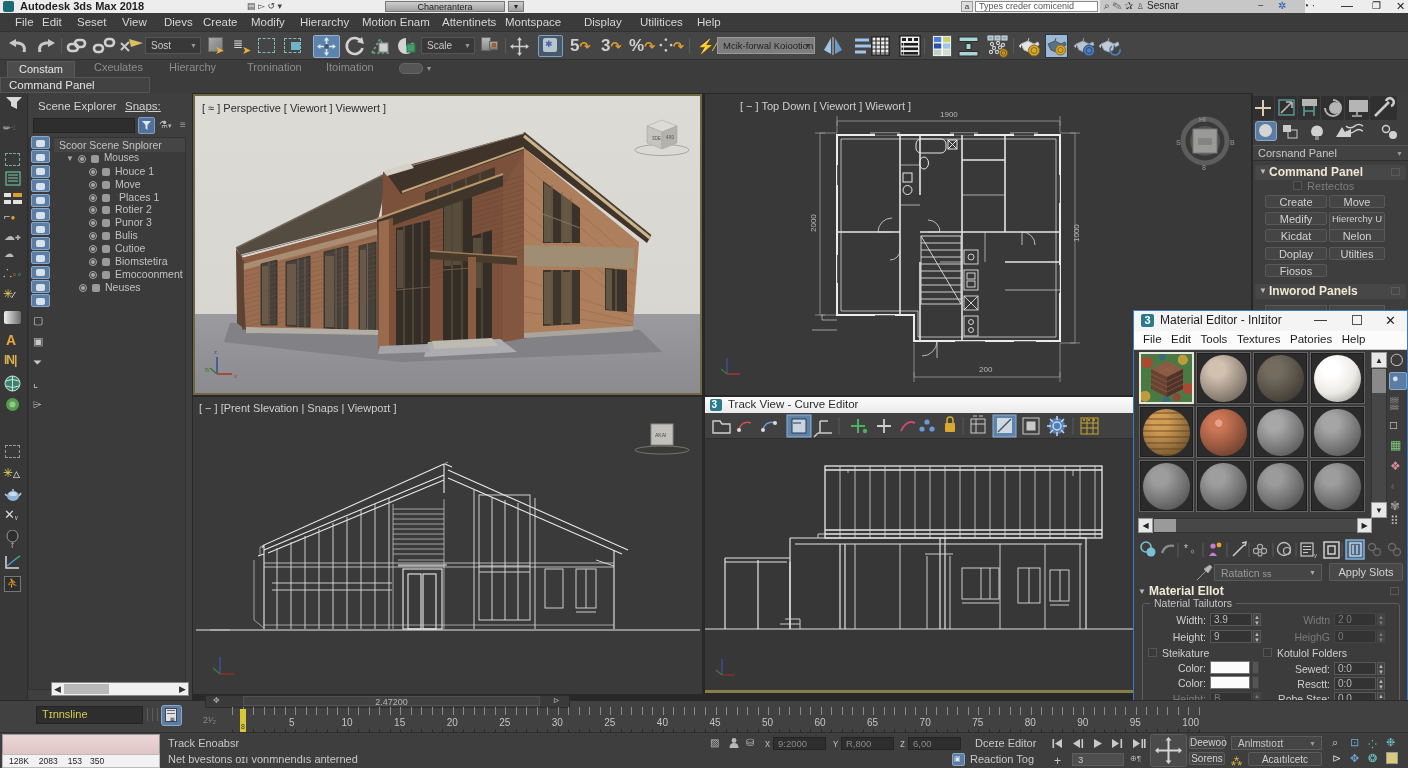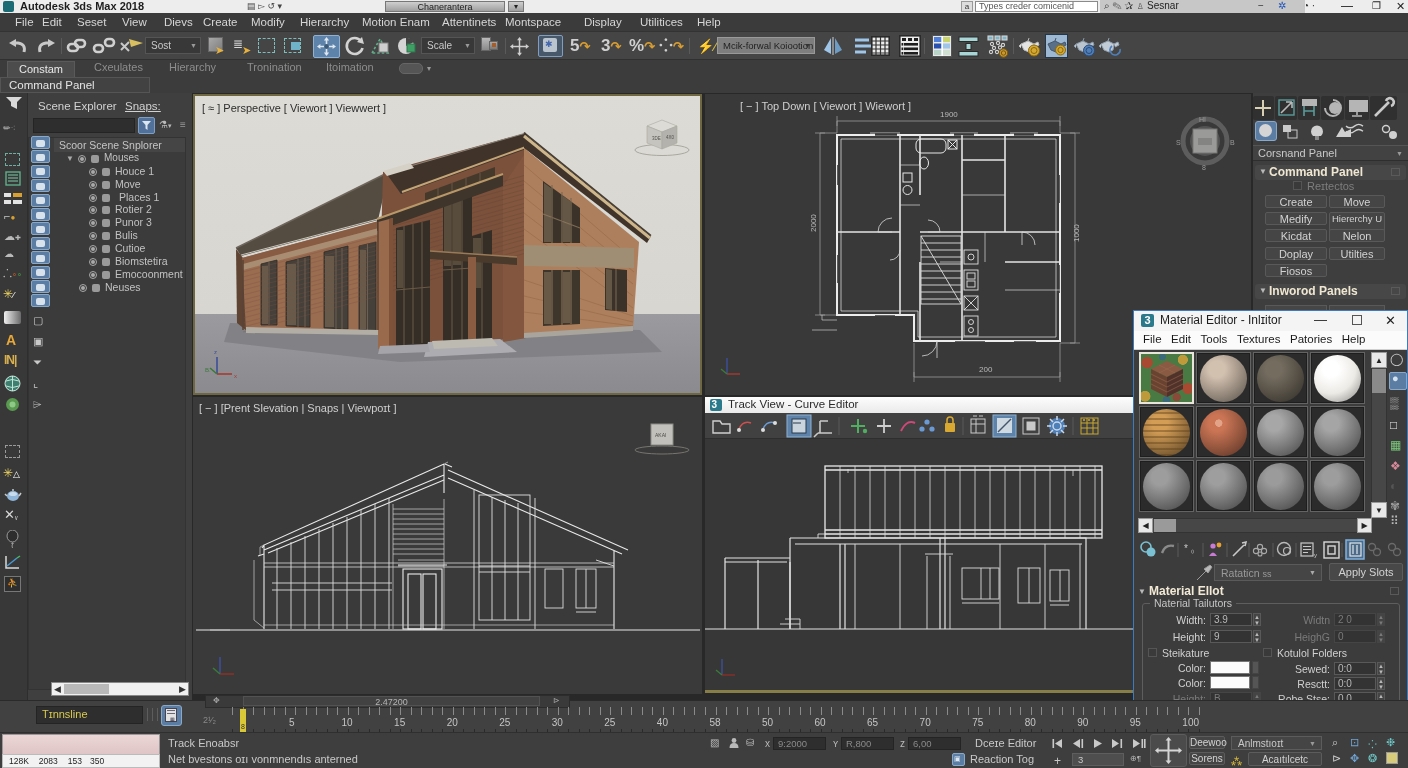--- a/index.html
+++ b/index.html
@@ -1132,21 +1132,21 @@
   <div class="abs" style="left:203px;top:14px;color:#8a8a8a;font-size:9px;">2¹⁄₂</div>
   <div id="ruler">
         <div class="abs" style="left:289px;top:16px;width:20px;color:#c5c5c5;font-size:10px;">5</div>
         <div class="abs" style="left:341.55px;top:16px;width:20px;color:#c5c5c5;font-size:10px;">10</div>
         <div class="abs" style="left:394.1px;top:16px;width:20px;color:#c5c5c5;font-size:10px;">15</div>
         <div class="abs" style="left:446.65px;top:16px;width:20px;color:#c5c5c5;font-size:10px;">20</div>
         <div class="abs" style="left:499.2px;top:16px;width:20px;color:#c5c5c5;font-size:10px;">25</div>
         <div class="abs" style="left:551.75px;top:16px;width:20px;color:#c5c5c5;font-size:10px;">30</div>
         <div class="abs" style="left:604.3px;top:16px;width:20px;color:#c5c5c5;font-size:10px;">25</div>
         <div class="abs" style="left:656.8499999999999px;top:16px;width:20px;color:#c5c5c5;font-size:10px;">40</div>
-        <div class="abs" style="left:709.4px;top:16px;width:20px;color:#c5c5c5;font-size:10px;">58</div>
+        <div class="abs" style="left:709.4px;top:16px;width:20px;color:#c5c5c5;font-size:10px;">45</div>
         <div class="abs" style="left:761.95px;top:16px;width:20px;color:#c5c5c5;font-size:10px;">50</div>
         <div class="abs" style="left:814.5px;top:16px;width:20px;color:#c5c5c5;font-size:10px;">60</div>
         <div class="abs" style="left:867.05px;top:16px;width:20px;color:#c5c5c5;font-size:10px;">65</div>
         <div class="abs" style="left:919.5999999999999px;top:16px;width:20px;color:#c5c5c5;font-size:10px;">70</div>
         <div class="abs" style="left:972.15px;top:16px;width:20px;color:#c5c5c5;font-size:10px;">75</div>
         <div class="abs" style="left:1024.6999999999998px;top:16px;width:20px;color:#c5c5c5;font-size:10px;">80</div>
         <div class="abs" style="left:1077.25px;top:16px;width:20px;color:#c5c5c5;font-size:10px;">90</div>
         <div class="abs" style="left:1129.8px;top:16px;width:20px;color:#c5c5c5;font-size:10px;">95</div>
         <div class="abs" style="left:1182.35px;top:16px;width:20px;color:#c5c5c5;font-size:10px;">100</div>
         <div class="abs" style="left:232.0px;top:6px;width:1px;height:8px;background:#8a8a8a;"></div>

